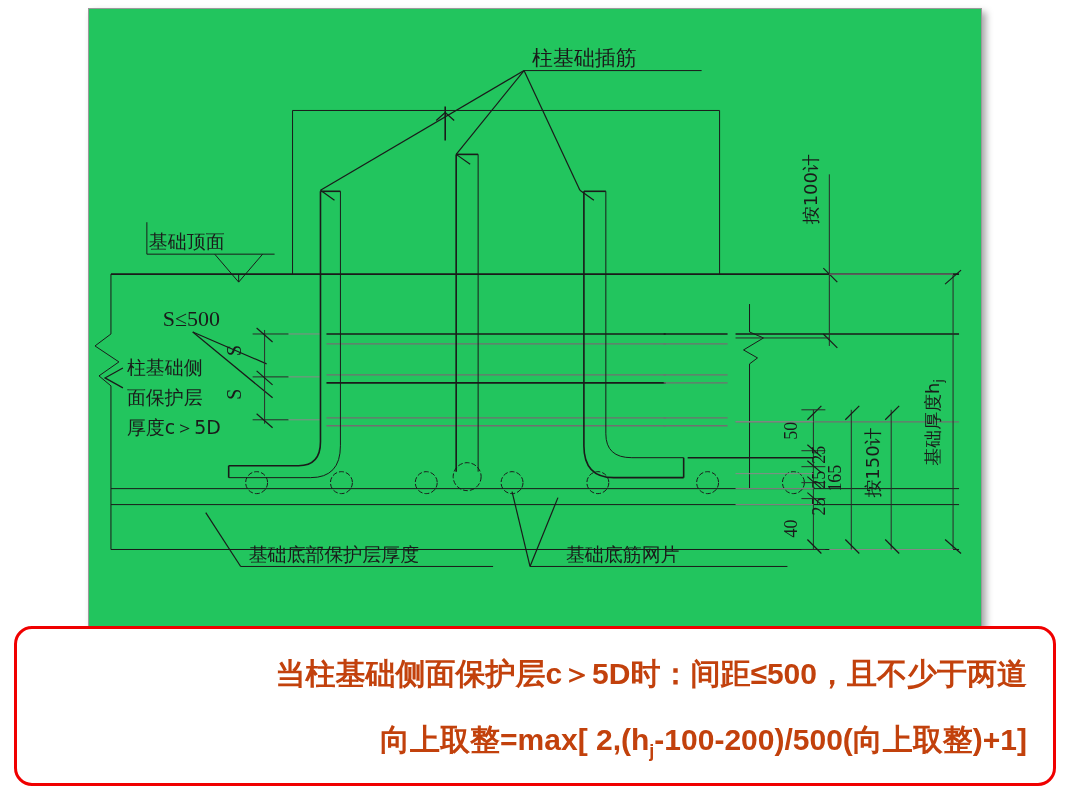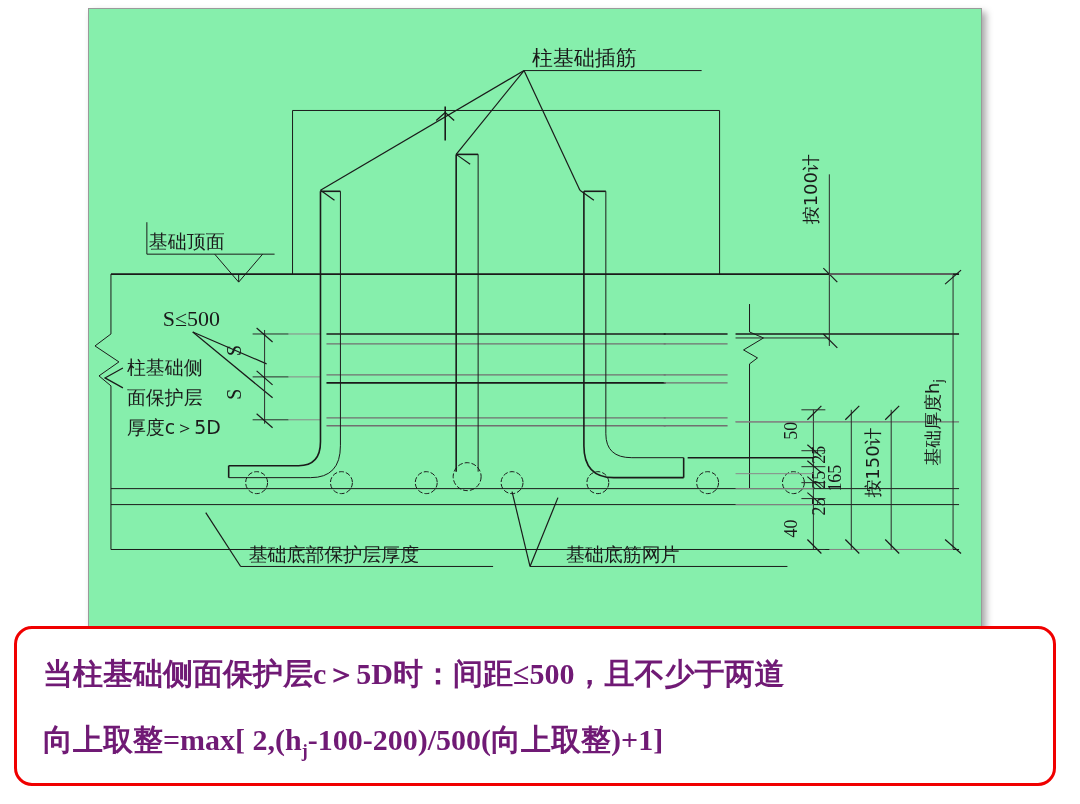--- a/index.html
+++ b/index.html
@@ -9,46 +9,47 @@
     font-family:"Liberation Sans","DejaVu Sans",sans-serif;
     overflow:hidden;
   }
   #root{position:relative;width:1080px;height:804px;}
 
   
   #drawing-panel{
     position:absolute;
     left:88px; top:8px;
     width:894px; height:632px;
-    background:#86efac;
+    background:#22c55e;
     border:1px solid #9a9a9a;
     box-shadow:4px 4px 7px rgba(0,0,0,.35);
     box-sizing:border-box;
   }
   #drawing-svg{display:block;width:100%;height:100%;}
 
   
   #note-box{
     position:absolute;
     left:14px; top:626px;
     width:1042px; height:160px;
     border:3px solid #f00000;
     border-radius:18px;
     box-sizing:border-box;
     background:#ffffff;
     padding:12px 26px 0 26px;
   }
   .note-line{
-    font-family:Liberation Serif, serif;
+    font-family:Liberation Sans, sans-serif;
     font-size:30px;
     font-weight:700;
-    color:#701a75;
+    color:#c2410c;
     line-height:66px;
     white-space:nowrap;
     letter-spacing:0px;
+    text-align:right;
   }
   .note-line sub{font-size:18px;font-weight:700;}
 
   
   text{font-family:"Liberation Serif","DejaVu Serif",serif;fill:#1a1a1a;}
   .cn{font-family:"DejaVu Sans","Liberation Sans",sans-serif;}
   .ln{stroke:#1a1a1a;fill:none;}
   .thin{stroke-width:1;}
   .med{stroke-width:1.6;}
   .grey{stroke:#707070;stroke-width:1.3;}

